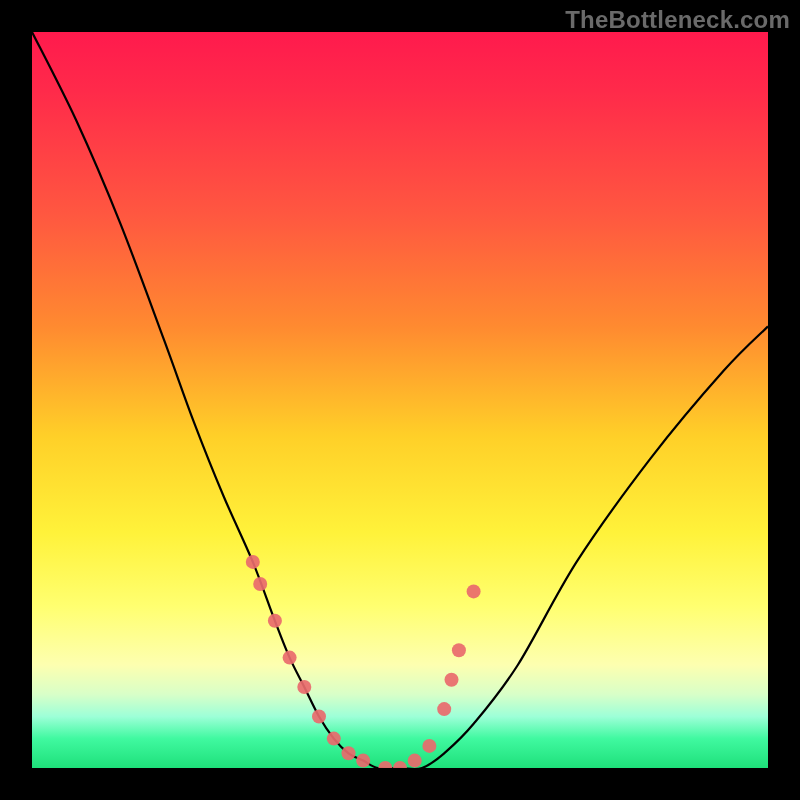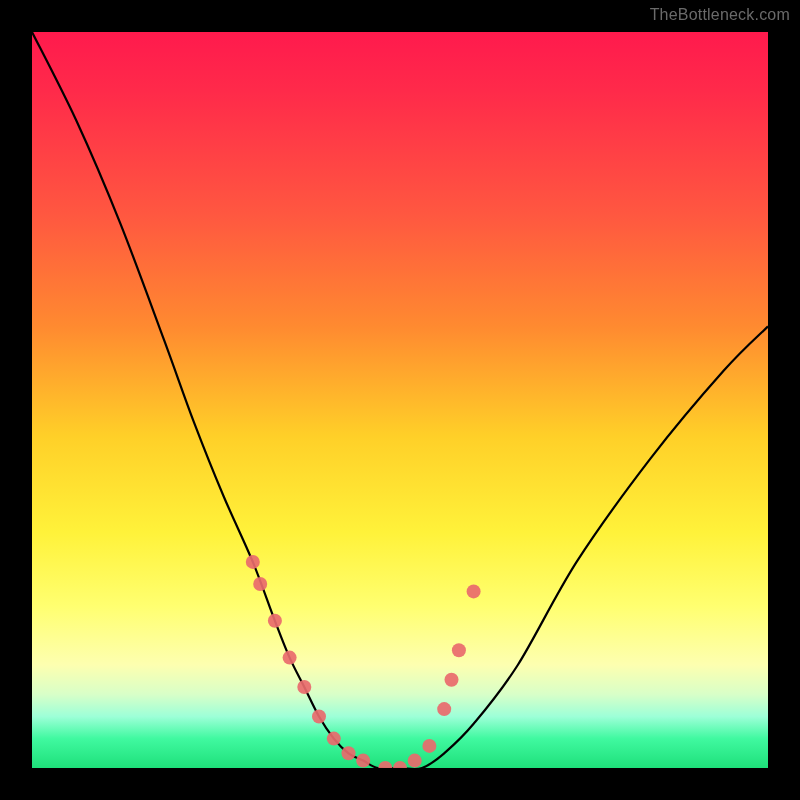--- a/index.html
+++ b/index.html
@@ -50,22 +50,22 @@
     position: absolute;
     inset: 0;
     width: 736px;
     height: 736px;
   }
   .watermark {
     position: absolute;
     top: 6px;
     right: 10px;
     color: #6a6a6a;
-    font-size: 16px;
-    font-weight: 400;
+    font-size: 24px;
+    font-weight: 700;
     letter-spacing: 0.2px;
     user-select: none;
   }
 </style>
 </head>
 <body>
 
 <div class="frame">
   <div class="plot">
     <div class="gradient"></div>

